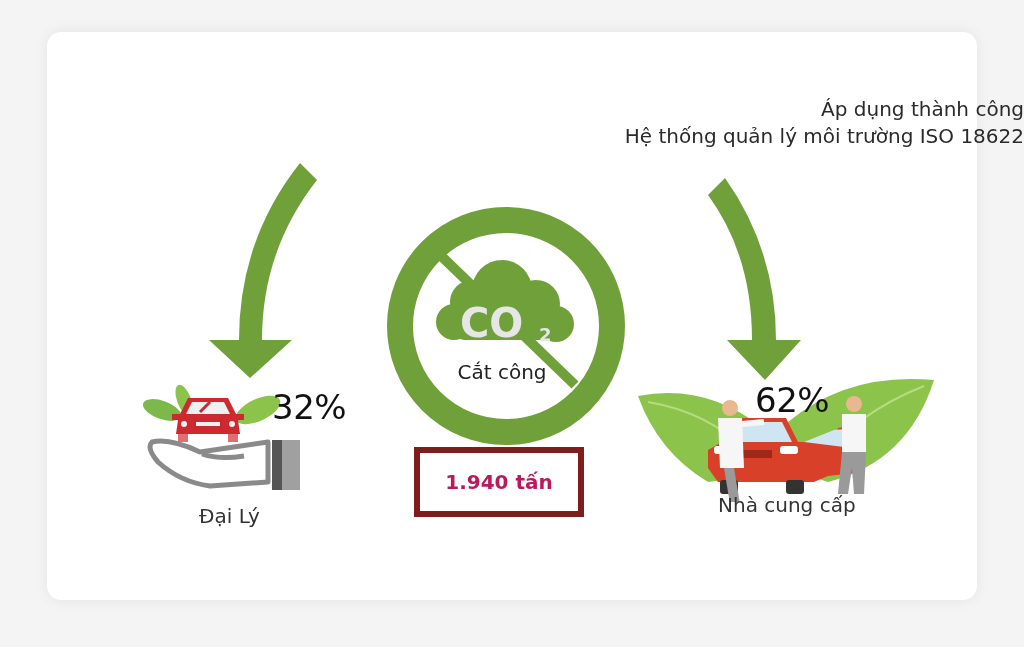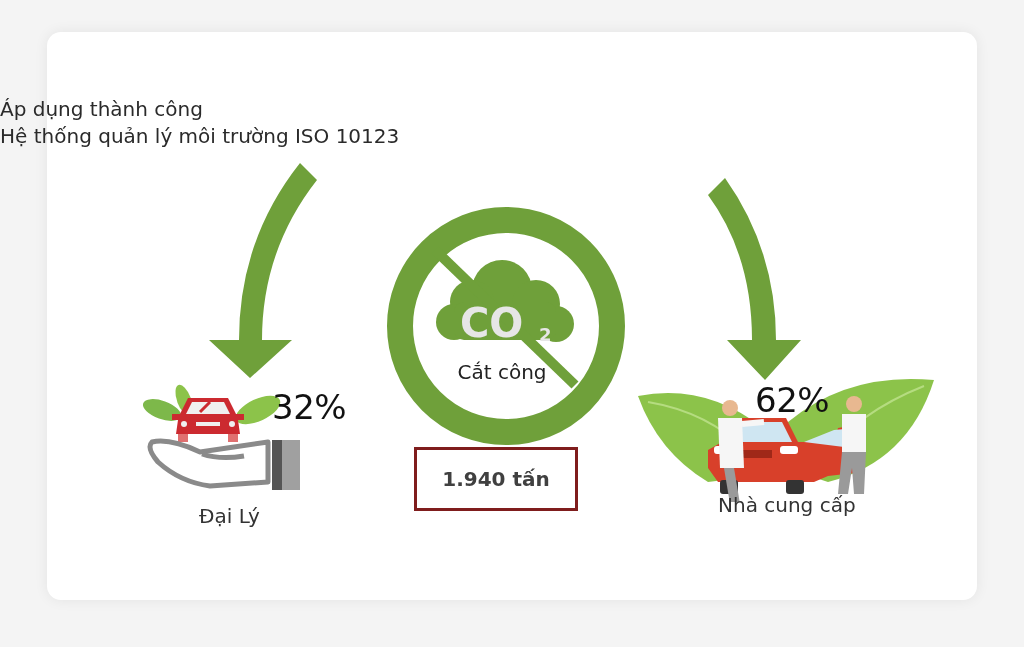--- a/index.html
+++ b/index.html
@@ -11,51 +11,51 @@
     }
     .card {
       position: absolute; left: 47px; top: 32px;
       width: 930px; height: 568px;
       background: #ffffff;
       border-radius: 14px;
       box-shadow: 0 0 14px rgba(0,0,0,0.07);
     }
     .title {
       position: absolute; left: 0; top: 96px; width: 1024px;
-      text-align: left; color: #2a2a2a;
+      text-align: right; color: #2a2a2a;
       font-size: 20px; line-height: 27px;
     }
     .abs { position: absolute; }
     .pct {
       position: absolute; color: #111; font-size: 34px;
       font-family: "DejaVu Sans", sans-serif; letter-spacing: -0.5px;
     }
     .label {
       position: absolute; color: #333; font-size: 20px;
     }
     .amount-box {
       position: absolute; left: 414px; top: 447px;
       width: 158px; height: 58px;
-      border: 3px solid #7f1d1d; background: #fff;
+      border: 6px solid #7f1d1d; background: #fff;
       display: flex; align-items: center; justify-content: center;
-      color: #404040; font-weight: bold; font-size: 20px;
+      color: #be185d; font-weight: bold; font-size: 20px;
     }
     .cut-label {
       position: absolute; left: 432px; top: 360px; width: 140px;
       text-align: center; font-size: 20px; color: #222;
     }
   </style>
 </head>
 <body>
 
 <div class="card"></div>
 
 <div class="title">
   <div>Áp dụng thành công</div>
-  <div>Hệ thống quản lý môi trường ISO 10123</div>
+  <div>Hệ thống quản lý môi trường ISO 18622</div>
 </div>
 
 <svg class="abs" style="left:0;top:0" width="1024" height="647">
   <path d="M300,163 L317,180 Q262,250 262,340 L292,340 L250,378 L209,340 L239,340 Q239,240 300,163 Z" fill="#6fa03a"></path>
 </svg>
 
 <svg class="abs" style="left:0;top:0" width="1024" height="647">
   <path d="M725,178 L708,195 Q752,255 752,340 L727,340 L765,380 L801,340 L776,340 Q776,250 725,178 Z" fill="#6fa03a"></path>
 </svg>
 

